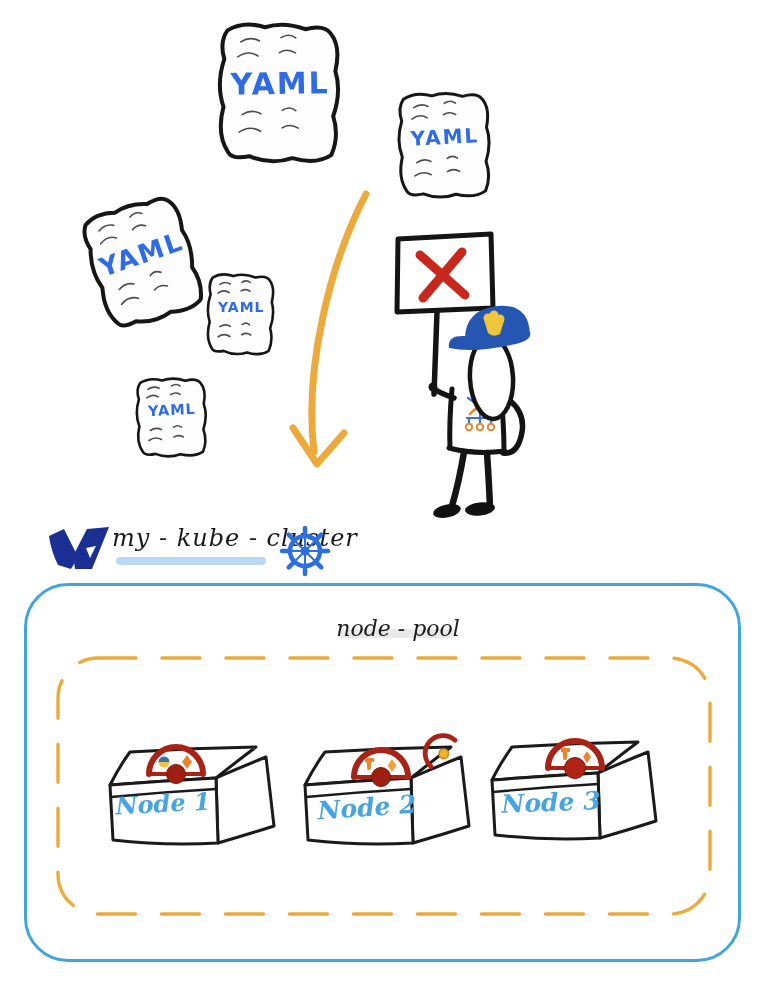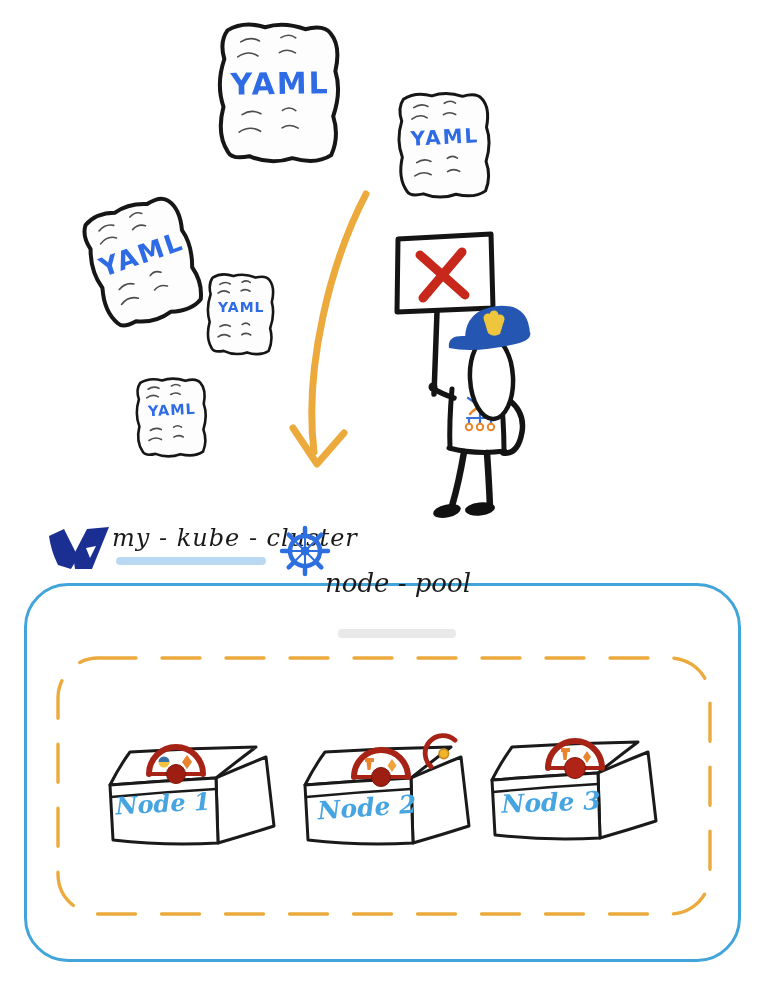--- a/index.html
+++ b/index.html
@@ -26,21 +26,21 @@
   .d5{left:133px;top:376px;width:78px;height:84px;transform:rotate(-1deg);}
   .d5 .paper{stroke-width:2.6px;} .d5 .ylabel{font-size:14.5px;letter-spacing:1px;}
 
   
   .cluster-box{left:24px;top:583px;width:711px;height:373px;
                border:3.5px solid #41a5da;border-radius:44px;}
   .hand{font-family:"DejaVu Serif",serif;font-style:italic;color:#1a1a1a;}
   .cluster-title{left:112px;top:524px;width:170px;height:34px;font-size:24px;
                  letter-spacing:1px;white-space:nowrap;}
   .title-underline{left:116px;top:557px;width:150px;height:8px;background:#b9d9f2;border-radius:4px;}
-  .pool-label{left:318px;top:568px;width:160px;height:30px;font-size:26px;text-align:center;}
+  .pool-label{left:318px;top:616px;width:160px;height:30px;font-size:22px;text-align:center;}
   .pool-underline{left:338px;top:629px;width:118px;height:9px;background:#e9e9e9;border-radius:4px;}
 
   
   .node{position:absolute;width:180px;height:124px;}
   .node svg{position:absolute;left:0;top:0;overflow:visible;}
   .n1{left:98px;top:731px;} .n2{left:293px;top:731px;} .n3{left:480px;top:726px;}
   .node-label{position:absolute;color:#46a5e0;font-family:"DejaVu Serif",serif;
               font-style:italic;font-weight:bold;text-align:center;}
   .n1 .node-label{left:14px;top:58px;width:102px;font-size:24px;transform:rotate(-3deg);}
   .n2 .node-label{left:22px;top:62px;width:104px;font-size:25px;transform:rotate(-4deg);}

